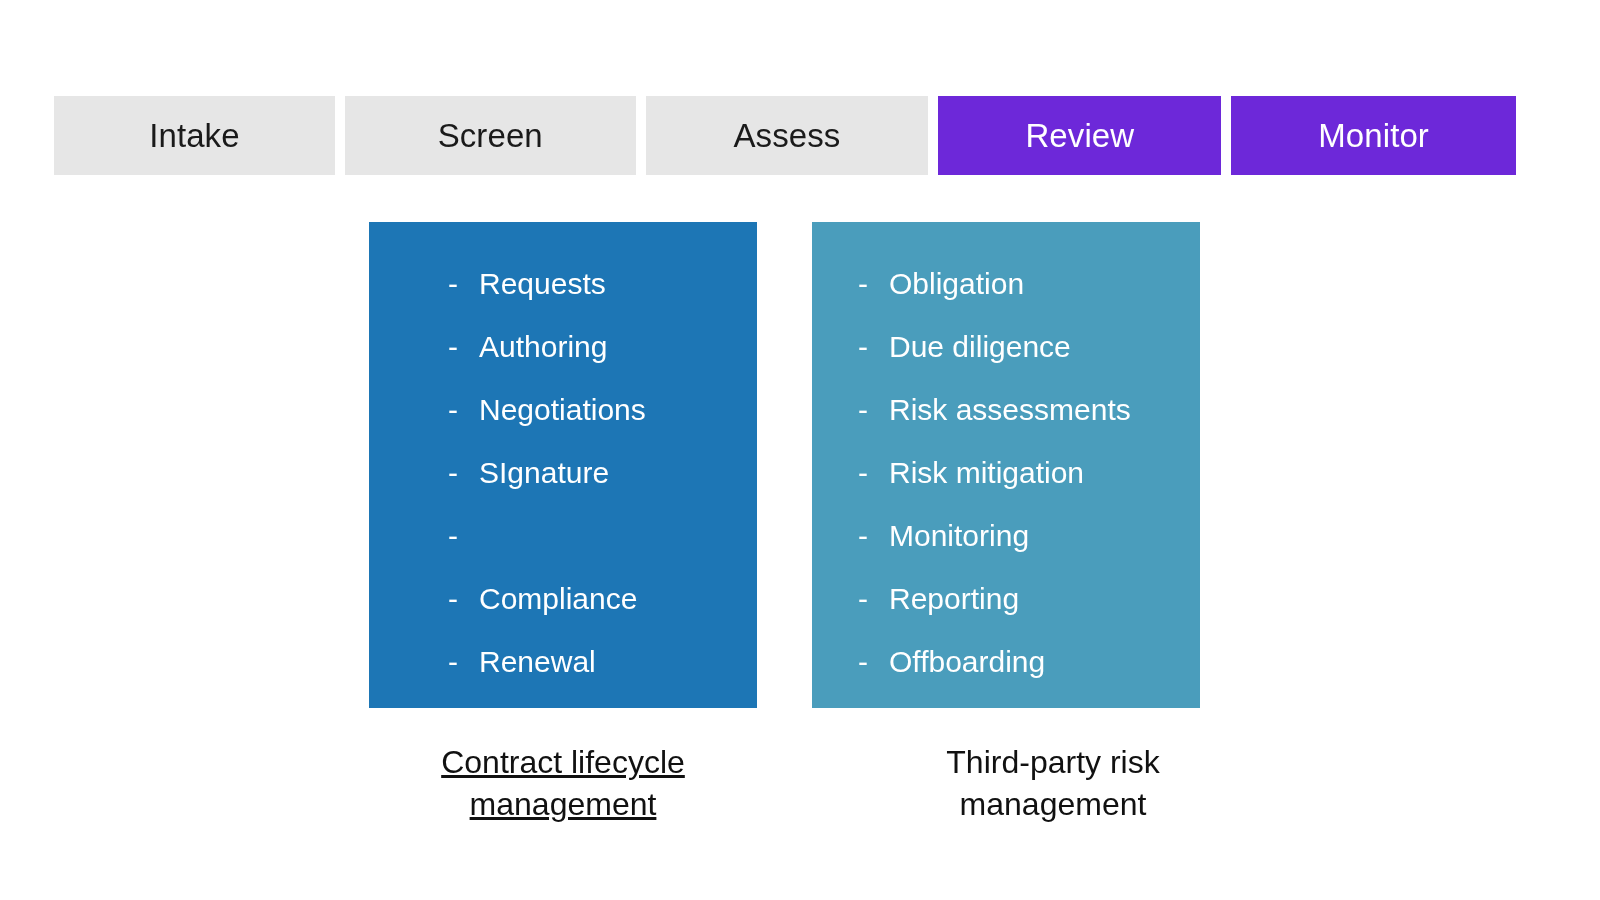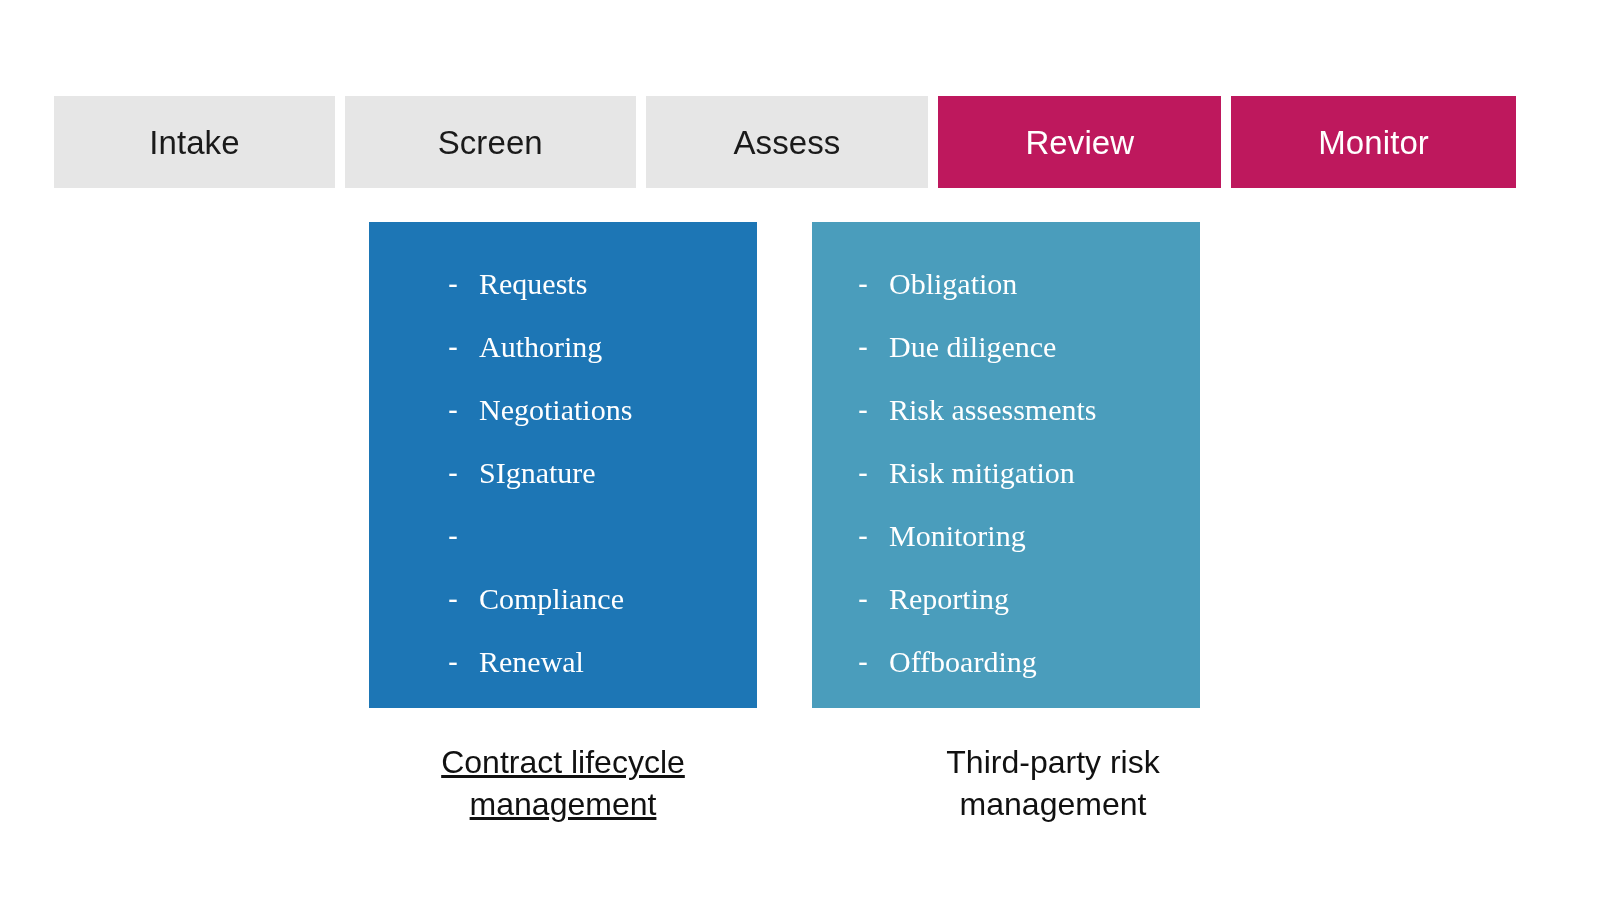--- a/index.html
+++ b/index.html
@@ -29,37 +29,37 @@
   .phase-row {
     position: absolute;
     left: 54px;
     top: 96px;
     width: 1462px;
     height: 72px;
     display: flex;
     gap: 10px;
   }
   .phase-tab {
-    height: 92px;
+    height: 79px;
     display: flex;
     align-items: center;
     justify-content: center;
     font-size: 33px;
     font-weight: 400;
     letter-spacing: 0.1px;
     line-height: 1;
     box-sizing: border-box;
     user-select: none;
   }
   .phase-tab.inactive {
     background: #e6e6e6;
     color: #1a1a1a;
   }
   .phase-tab.active {
-    background: #be185d;
+    background: #6d28d9;
     color: #ffffff;
   }
 
   
   .phase-tab.w-intake   { width: 284px; }
   .phase-tab.w-screen   { width: 294px; }
   .phase-tab.w-assess   { width: 286px; }
   .phase-tab.w-review   { width: 286px; }
   .phase-tab.w-monitor  { width: 288px; }
 
@@ -101,21 +101,20 @@
   .panel.tprm .panel-list li { padding-left: 46px; }
 
   .bullet-dash {
     width: 31px;
     flex: 0 0 31px;
     color: #ffffff;
     font-size: 30px;
   }
   .item-label {
     white-space: nowrap;
-    font-family: Liberation Serif, serif;
   }
 
   
   .caption {
     position: absolute;
     width: 420px;
     text-align: center;
     font-size: 32px;
     line-height: 1.3;
     color: #111111;

